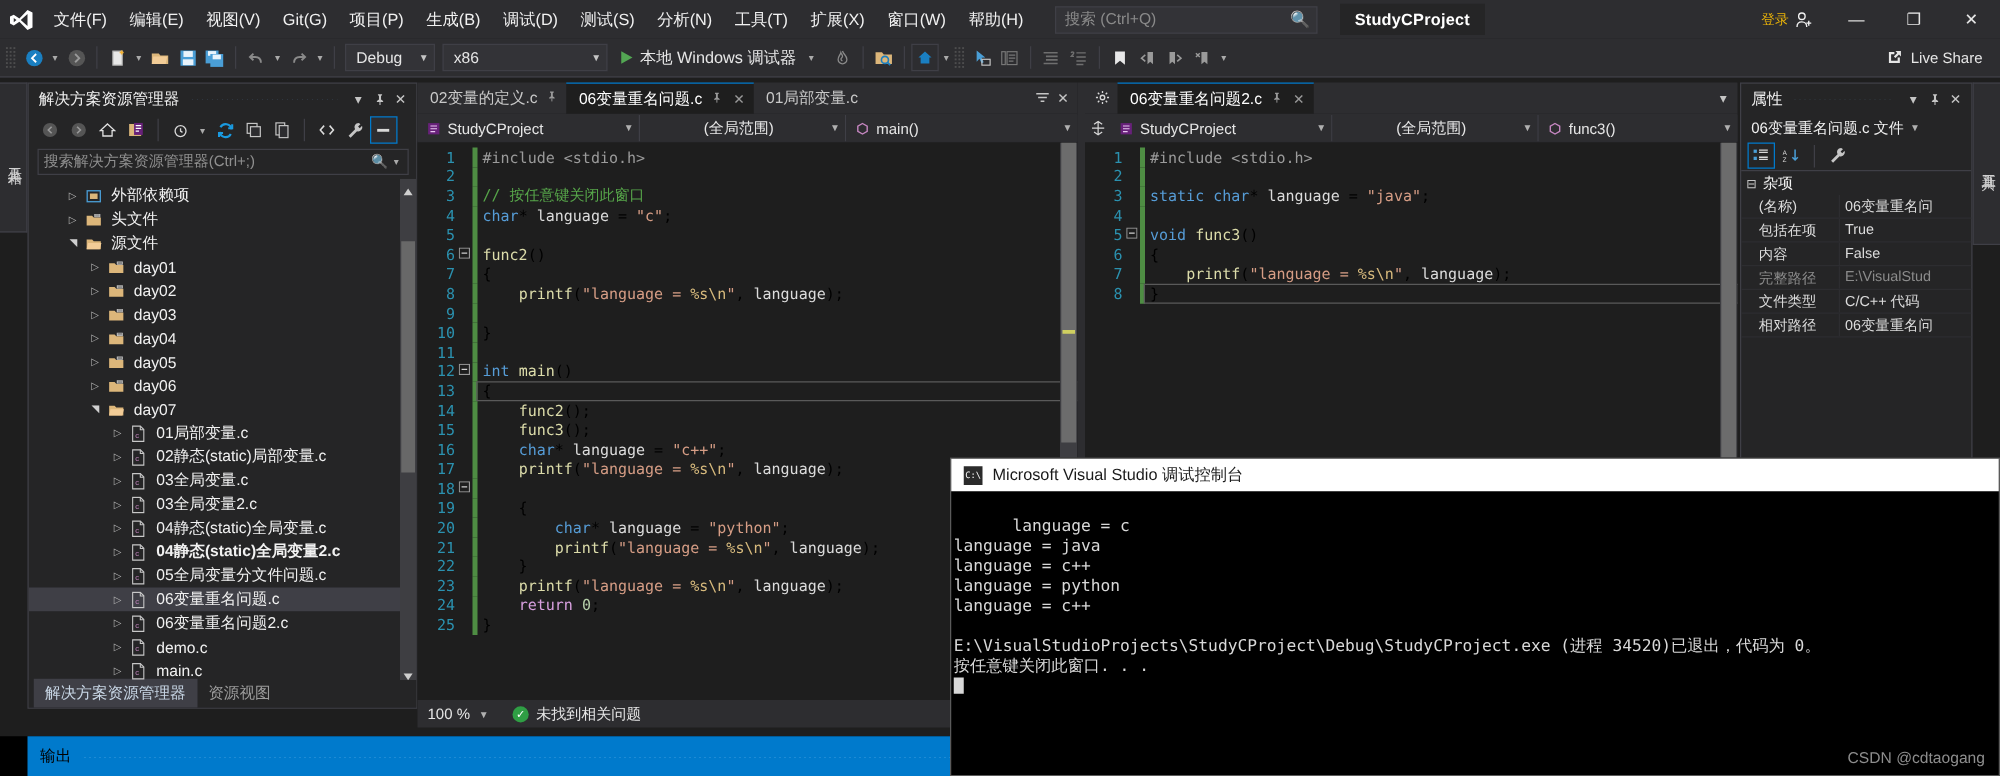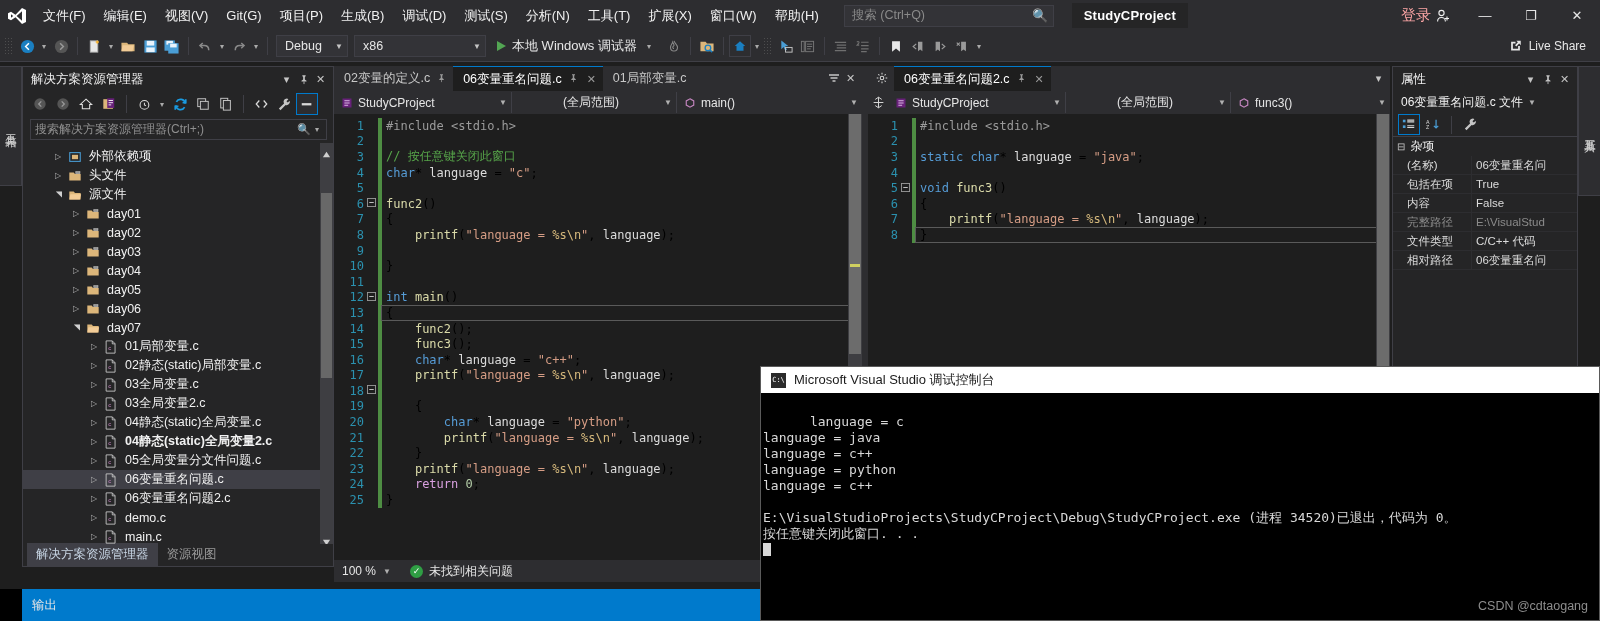--- a/index.html
+++ b/index.html
@@ -26,21 +26,21 @@
     border: 1px solid #3f3f46; display: flex; align-items: center;
     padding: 0 4px 0 7px; position: relative;
   }
   .search-box .ph { color: #8a8a8a; font-size: 12.5px; flex: 1; }
   .search-box .mag { color: #b4b4b4; font-size: 13px; }
   .proj-badge {
     margin-left: 18px; background: #252526; color: #fff; font-size: 13px;
     font-weight: bold; padding: 5px 12px; letter-spacing: .2px;
   }
   .mb-right { margin-left: auto; display: flex; align-items: center; height: 31px; }
-  .signin { color: #fca5a5; font-size: 15px; display: flex; align-items: center; gap: 5px; padding: 0 12px; justify-content: space-between; }
+  .signin { color: #eab308; font-size: 11px; display: flex; align-items: center; gap: 5px; padding: 0 12px; justify-content: space-between; }
   .wbtn { width: 46px; height: 31px; display: flex; align-items: center; justify-content: center; color: #e6e6e6; font-size: 13px; }
 
   
   .toolbar {
     position: absolute; left: 0; top: 31px; width: 1600px; height: 31px;
     background: #2d2d30; display: flex; align-items: center; padding-left: 4px;
     border-bottom: 1px solid #3f3f46;
   }
   .grip { width: 9px; height: 18px; background-image: radial-gradient(#555 1px, transparent 1px);
           background-size: 3px 3px; opacity: .8; margin-right: 3px; }
@@ -156,21 +156,21 @@
   .prop-group { height: 19px; display: flex; align-items: center; font-size: 12px; color: #f1f1f1; padding-left: 4px; gap: 5px; }
   .prow { height: 19px; display: flex; font-size: 11.5px; color: #dcdcdc; border-bottom: 1px solid #2d2d30; }
   .pk { width: 78px; padding-left: 14px; display: flex; align-items: center; white-space: nowrap; overflow: hidden; }
   .pv { flex: 1; padding-left: 4px; display: flex; align-items: center; white-space: nowrap; overflow: hidden;
         border-left: 1px solid #2d2d30; }
   .prow.dim .pk, .prow.dim .pv { color: #8b8b8b; }
 
   
   .outbar { position: absolute; left: 22px; top: 589px; width: 738px; height: 32px; background: #007acc;
             display: flex; align-items: center; padding-left: 10px; }
-  .outbar .t { color: #e5e5e5; font-size: 12.5px; }
+  .outbar .t { color: #000000; font-size: 12.5px; }
   .outbar .dots2 { flex: 1; height: 1px; margin-left: 9px;
                    background-image: radial-gradient(#9fd4f5 1px, transparent 1px); background-size: 4px 4px; }
 
   
   .console { position: absolute; left: 760px; top: 366px; width: 840px; height: 255px; background: #000;
              border: 1px solid #5a5a5a; display: flex; flex-direction: column; }
   .console-title { height: 26px; background: #fff; display: flex; align-items: center; padding-left: 10px; gap: 8px; }
   .cmd-ico { width: 15px; height: 15px; background: #2b2b2b; color: #fff; font-size: 7px;
              display: flex; align-items: center; justify-content: center; font-family: "DejaVu Sans Mono", monospace; }
   .console-title .t { color: #1a1a1a; font-size: 13px; }

